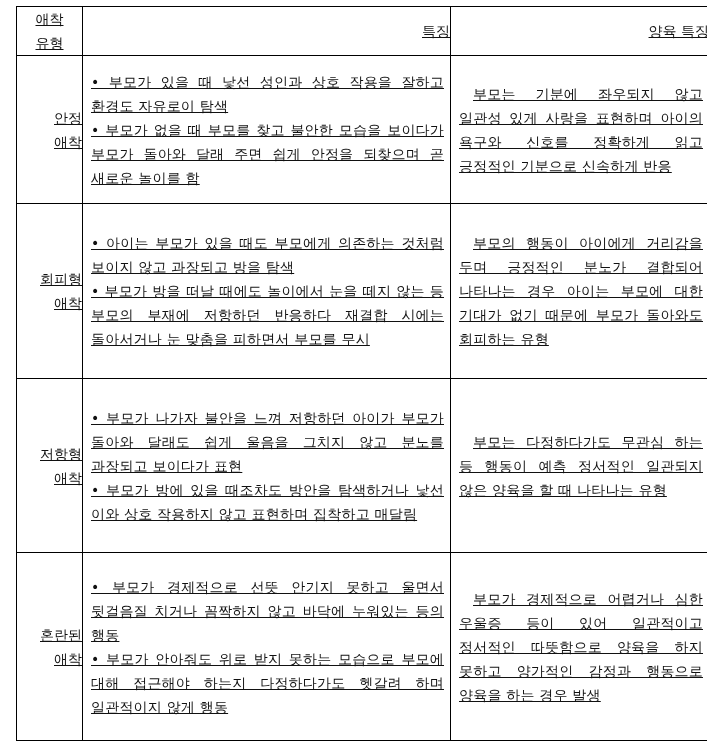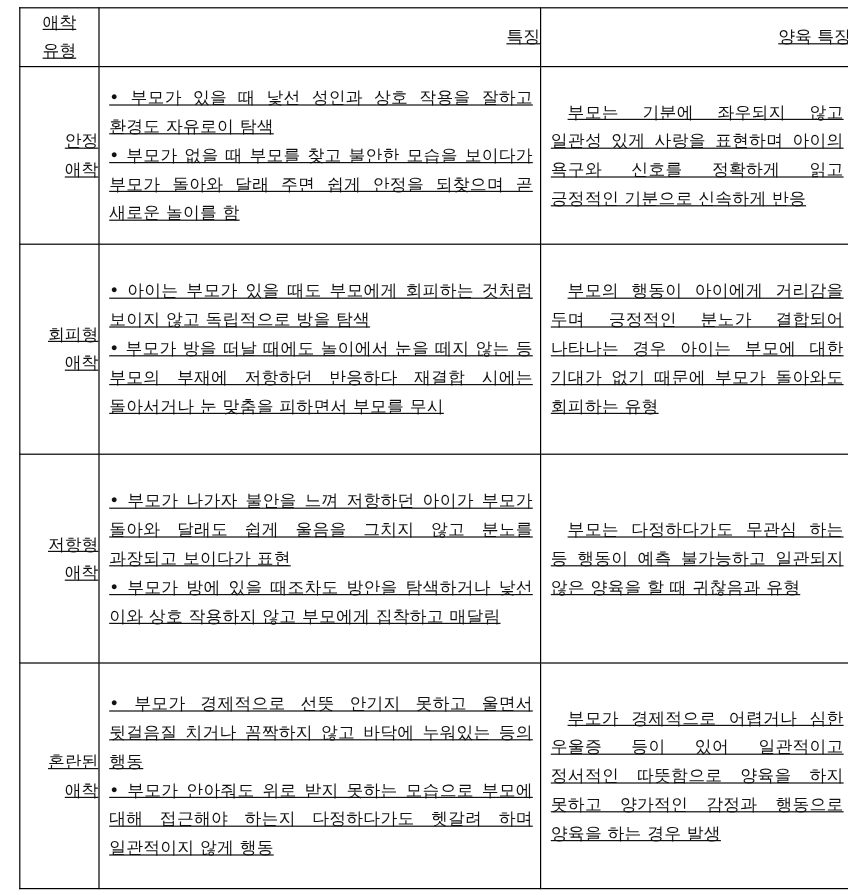--- a/index.html
+++ b/index.html
@@ -106,39 +106,39 @@
       <span class="par-text">부모는 기분에 좌우되지 않고 일관성 있게 사랑을 표현하며 아이의 욕구와 신호를 정확하게 읽고 긍정적인 기분으로 신속하게 반응</span>
     </td>
   </tr>
 
   <tr class="row2">
     <td class="type-cell">
       <span class="type-line">회피형</span>
       <span class="type-line">애착</span>
     </td>
     <td class="feat-cell">
-      <span class="para">• 아이는 부모가 있을 때도 부모에게 회피하는 것처럼 보이지 않고 독립적으로 방을 탐색</span>
+      <span class="para">• 아이는 부모가 있을 때도 부모에게 의존하는 것처럼 보이지 않고 과장되고 방을 탐색</span>
       <span class="para">• 부모가 방을 떠날 때에도 놀이에서 눈을 떼지 않는 등 부모의 부재에 저항하던 반응하다 재결합 시에는 돌아서거나 눈 맞춤을 피하면서 부모를 무시</span>
     </td>
     <td class="par-cell">
       <span class="par-text">부모의 행동이 아이에게 거리감을 두며 긍정적인 분노가 결합되어 나타나는 경우 아이는 부모에 대한 기대가 없기 때문에 부모가 돌아와도 회피하는 유형</span>
     </td>
   </tr>
 
   <tr class="row3">
     <td class="type-cell">
       <span class="type-line">저항형</span>
       <span class="type-line">애착</span>
     </td>
     <td class="feat-cell">
       <span class="para">• 부모가 나가자 불안을 느껴 저항하던 아이가 부모가 돌아와 달래도 쉽게 울음을 그치지 않고 분노를 과장되고 보이다가 표현</span>
-      <span class="para">• 부모가 방에 있을 때조차도 방안을 탐색하거나 낯선 이와 상호 작용하지 않고 부모에게 집착하고 매달림</span>
+      <span class="para">• 부모가 방에 있을 때조차도 방안을 탐색하거나 낯선 이와 상호 작용하지 않고 표현하며 집착하고 매달림</span>
     </td>
     <td class="par-cell">
-      <span class="par-text">부모는 다정하다가도 무관심 하는 등 행동이 예측 불가능하고 일관되지 않은 양육을 할 때 귀찮음과 유형</span>
+      <span class="par-text">부모는 다정하다가도 무관심 하는 등 행동이 예측 정서적인 일관되지 않은 양육을 할 때 나타나는 유형</span>
     </td>
   </tr>
 
   <tr class="row4">
     <td class="type-cell">
       <span class="type-line">혼란된</span>
       <span class="type-line">애착</span>
     </td>
     <td class="feat-cell">
       <span class="para">• 부모가 경제적으로 선뜻 안기지 못하고 울면서 뒷걸음질 치거나 꼼짝하지 않고 바닥에 누워있는 등의 행동</span>

